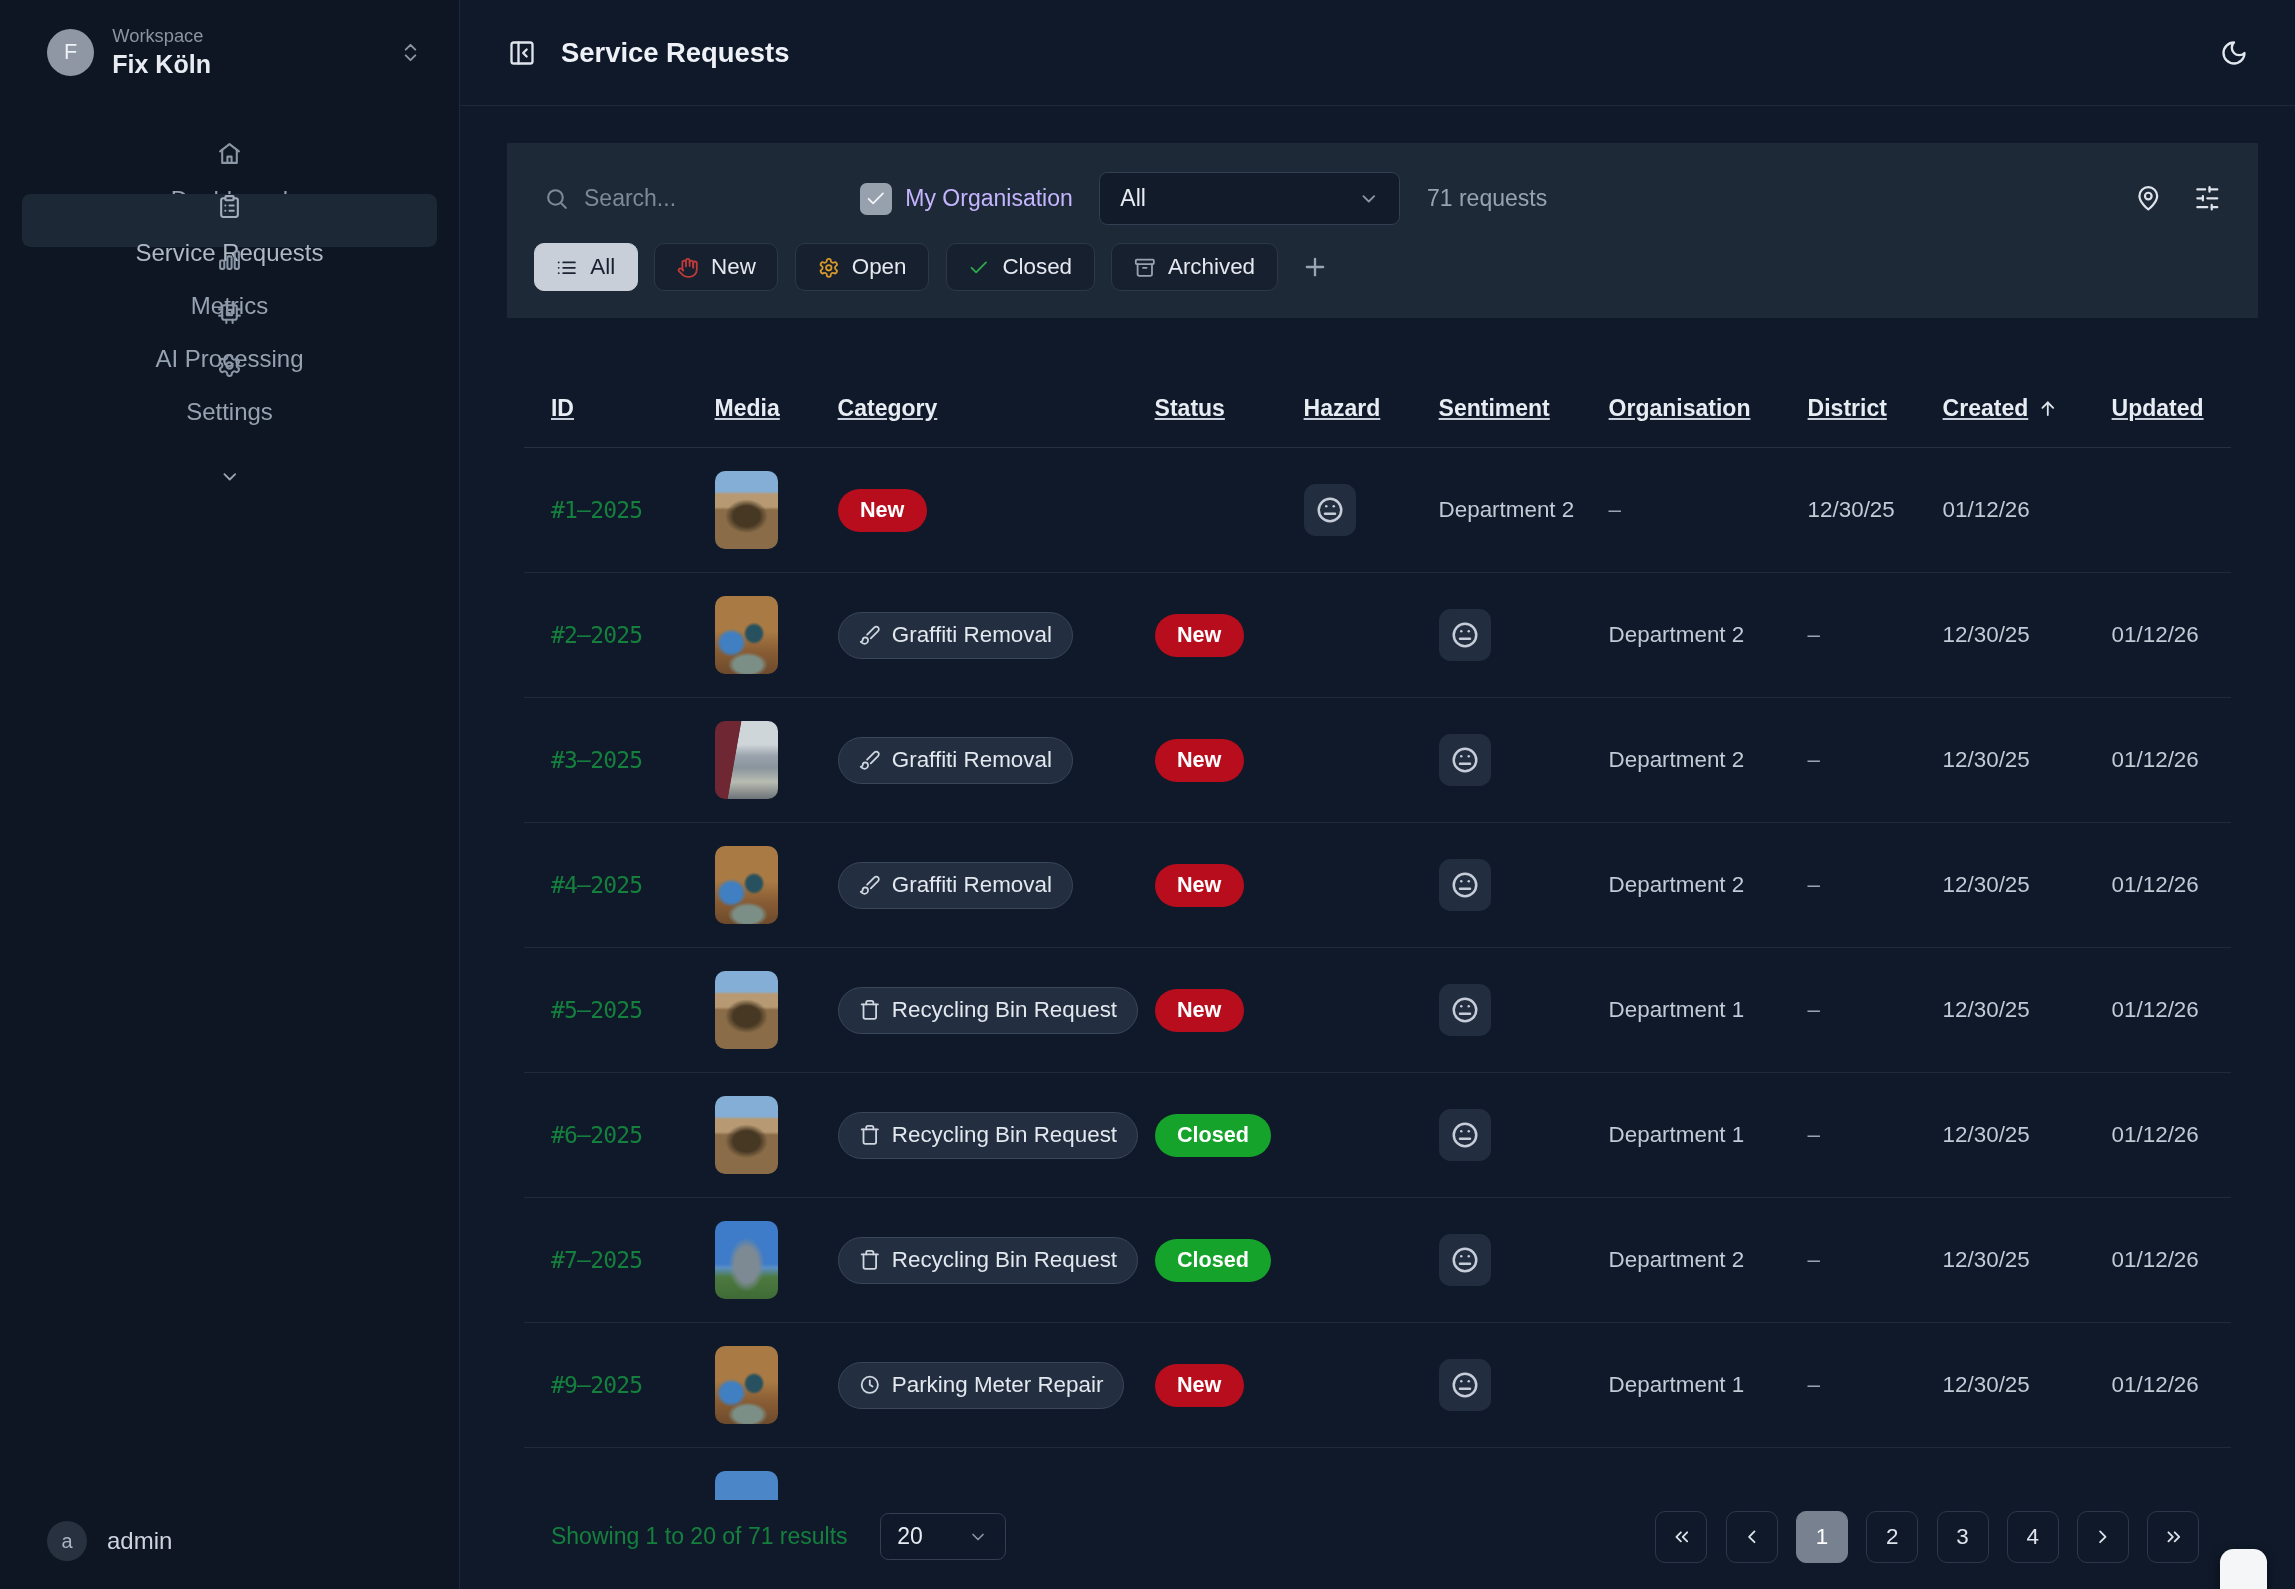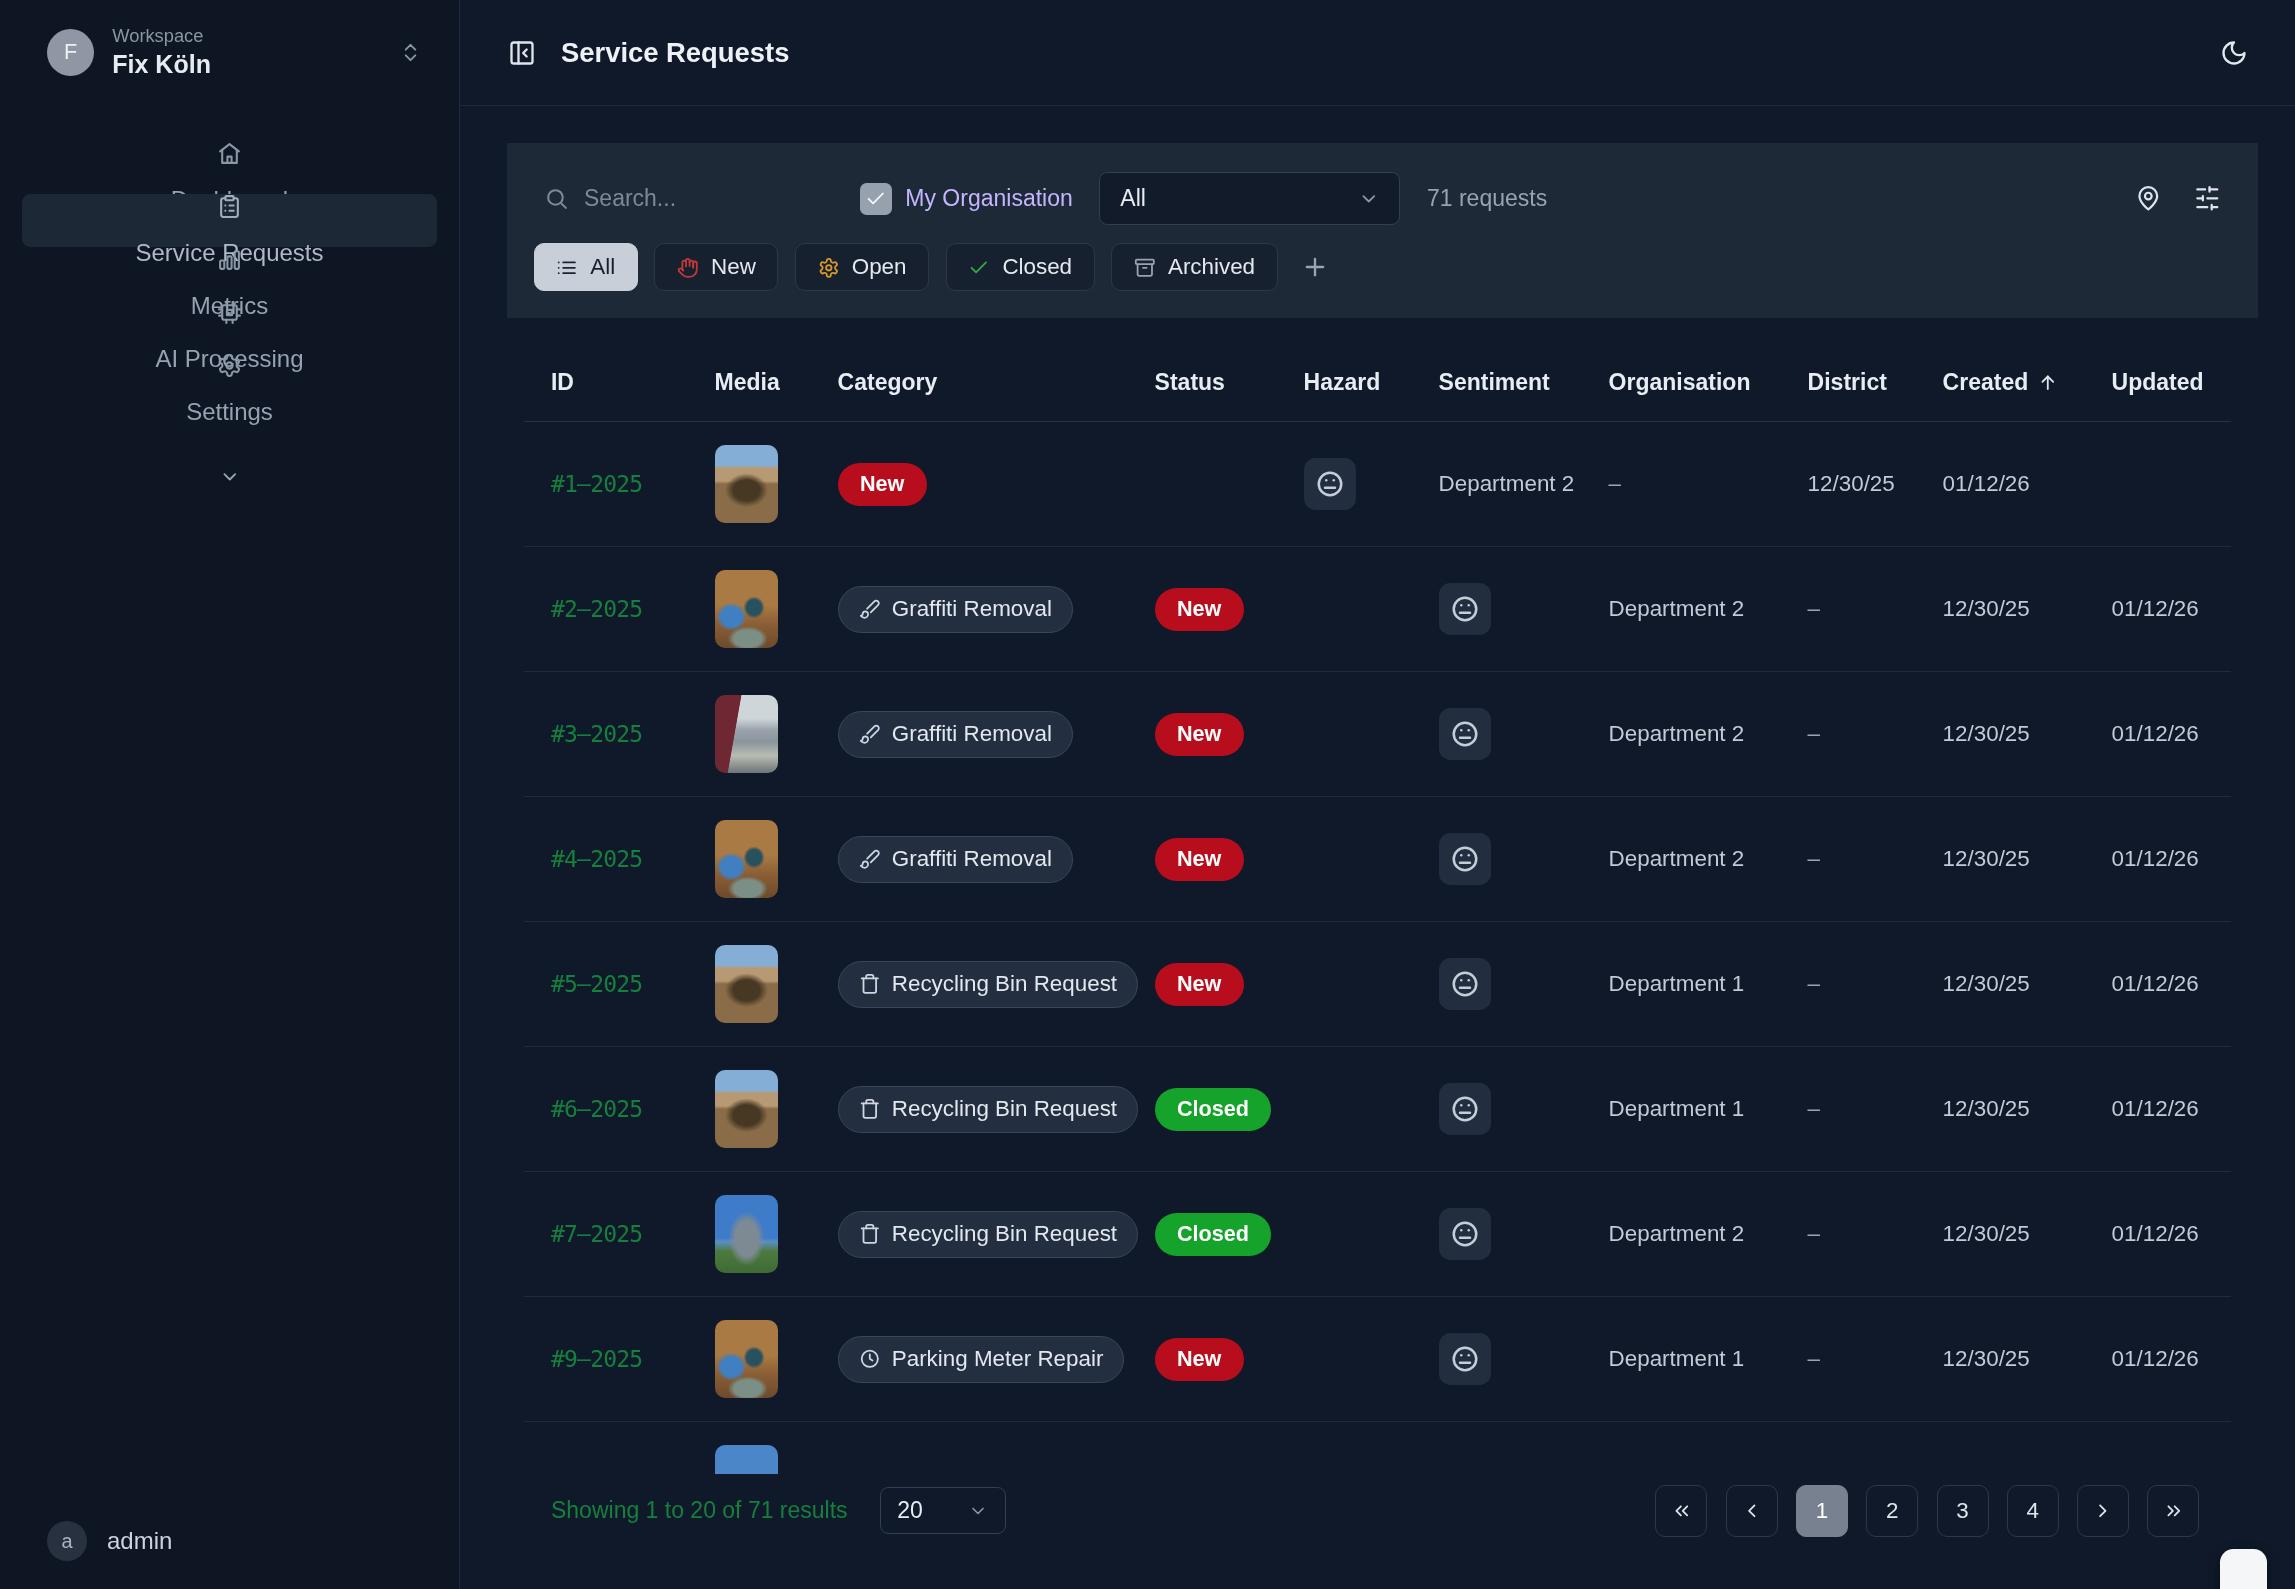--- a/index.html
+++ b/index.html
@@ -82,21 +82,21 @@
           border:0.8px solid #2c3749; display:flex; align-items:center; gap:12.5px;
           font-size:22.4px; font-weight:500; color:#e5e9ef; cursor:pointer; font-family:inherit; }
   .chip .icon { font-size:21.6px; }
   .chip.active { background:#c9cfd8; border-color:#c9cfd8; color:#17202e; }
   .chip-plus { margin-left:6.6px; font-size:28px; color:#9aa4b3; background:none; border:none; cursor:pointer; }
 
   
   .grid-row { display:grid;
     grid-template-columns:191px 123px 317px 149px 135px 170px 199px 135px 169px 1fr;
     align-items:center; }
-  .thead { height:104px; padding:0 26.6px; flex:none; }
+  .thead { height:130px; padding:0 26.6px; flex:none;text-decoration:underline; }
   .thead .grid-row { height:100%; align-items:end; padding-bottom:25px; border-bottom:0.8px solid #26303f; }
   .th { font-size:23px; font-weight:700; color:#e8edf4; display:flex; align-items:center; gap:8.3px; }
   .th:first-child { padding-left:27.4px; }
   .th .icon { font-size:21.6px; color:#dfe4ec; }
 
   .tbody { height:1052px; overflow:hidden; padding:0 26.6px; flex:none; }
   .trow { height:125px; border-bottom:0.8px solid #1f2a3a; cursor:pointer; }
   .td { min-width:0; }
   .id-cell { padding-left:27.4px; font-family:"DejaVu Sans Mono",monospace; font-size:23px;
              color:#15803d; letter-spacing:-0.8px; }

